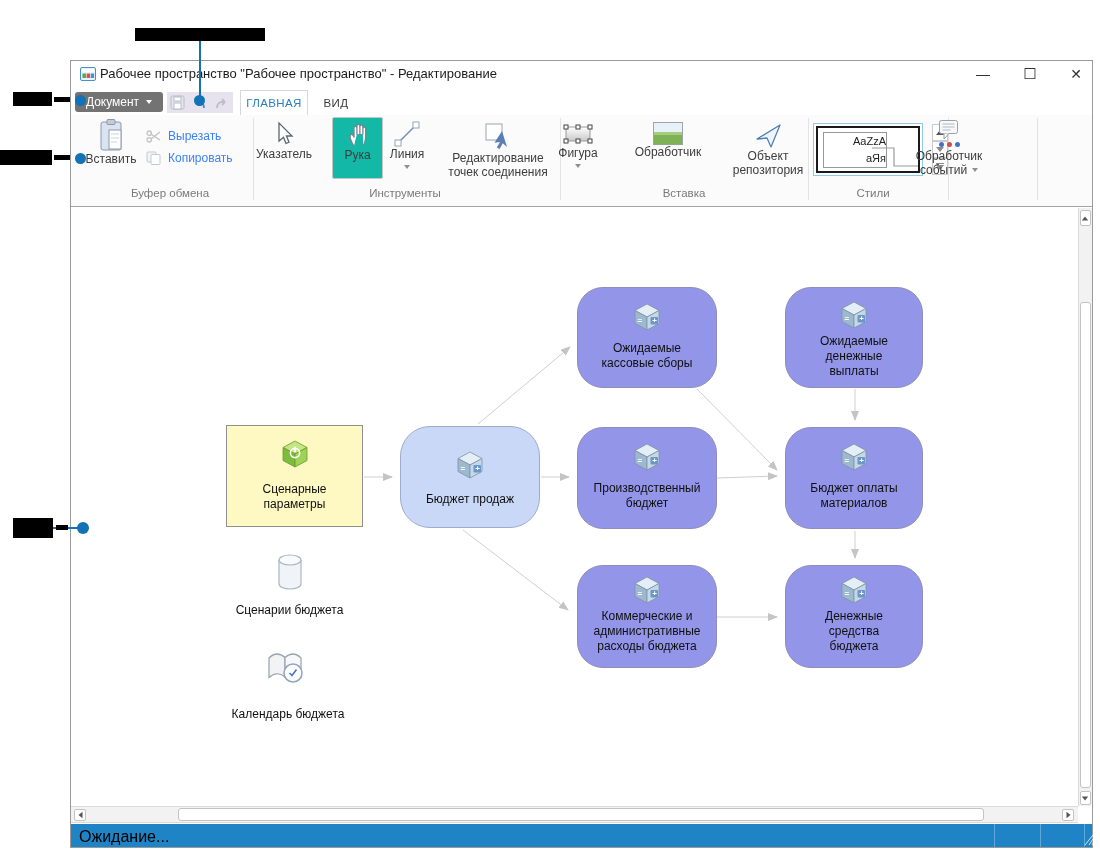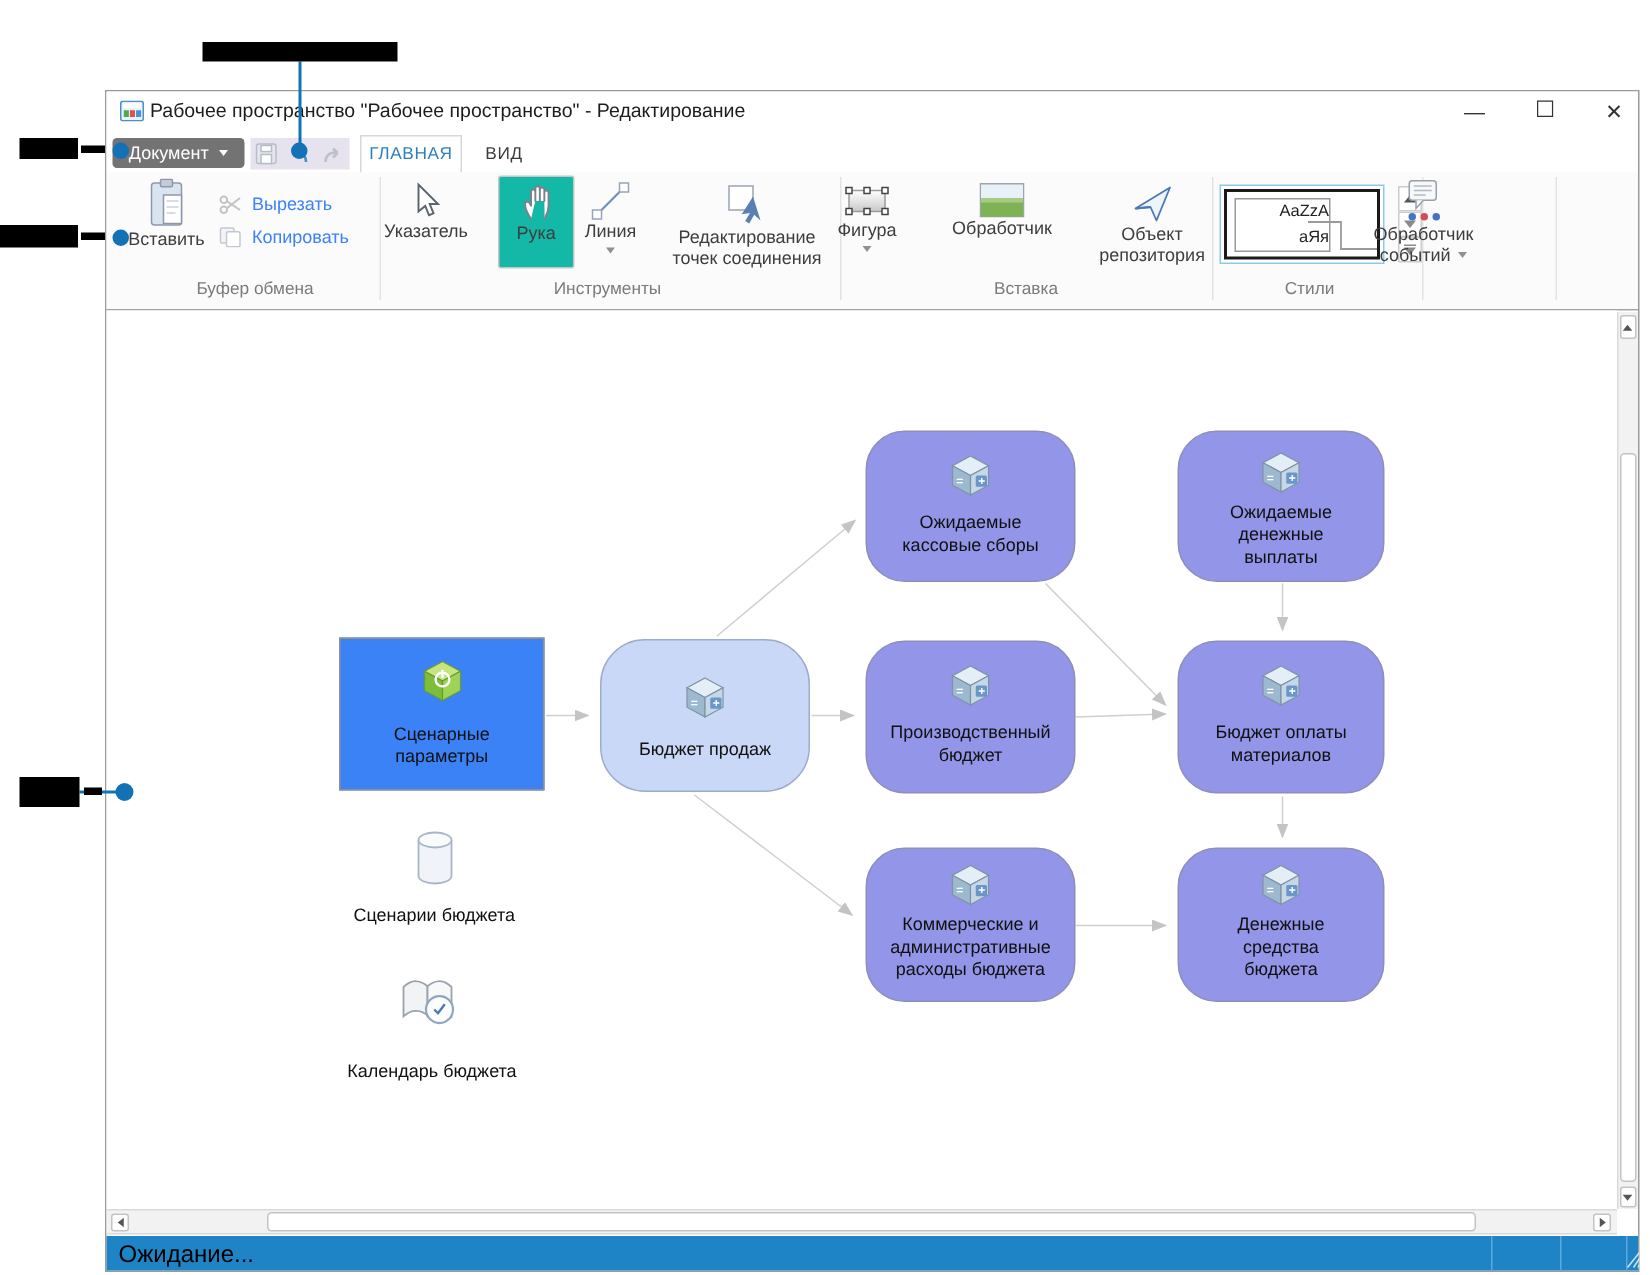--- a/index.html
+++ b/index.html
@@ -46,21 +46,21 @@
   .thumb { background:#fff; border:1px solid #c3c3c3; border-radius:3px; }
   .tri-up { width:0;height:0;border-left:4px solid transparent;border-right:4px solid transparent;border-bottom:5px solid #555; }
   .tri-down { width:0;height:0;border-left:4px solid transparent;border-right:4px solid transparent;border-top:5px solid #555; }
   .tri-left { width:0;height:0;border-top:4px solid transparent;border-bottom:4px solid transparent;border-right:5px solid #555; }
   .tri-right { width:0;height:0;border-top:4px solid transparent;border-bottom:4px solid transparent;border-left:5px solid #555; }
 
   
   .node { position:absolute; display:flex; flex-direction:column; align-items:center; font-size:12px; line-height:15px; color:#101010; text-align:center; z-index:2; }
   .purple { background:#9295e8; border:1px solid #8d8fb8; border-radius:26px; }
   .lightblue { background:#c9d8f7; border:1px solid #9fabcd; border-radius:30px; }
-  .graybox { background:#3b82f6; border:1px solid #8f8f8f; }
+  .graybox { background:#fef9c3; border:1px solid #8f8f8f; }
   .diagram-label { position:absolute; font-size:12px; color:#101010; text-align:center; z-index:2; }
   #connectors { position:absolute; left:0; top:0; z-index:1; pointer-events:none; }
 
   
   #statusbar { left:71px; top:824px; width:1021px; height:23px; background:#1e84c6; color:#fff; font-size:12px; }
   #status-text { left:79px; top:828px; }
   .kbd-ind { top:869px; font-size:11px; width:42px; text-align:left; }
   .sb-sep { top:824px; width:1px; height:23px; background:#5fa8d9; }
 
   

